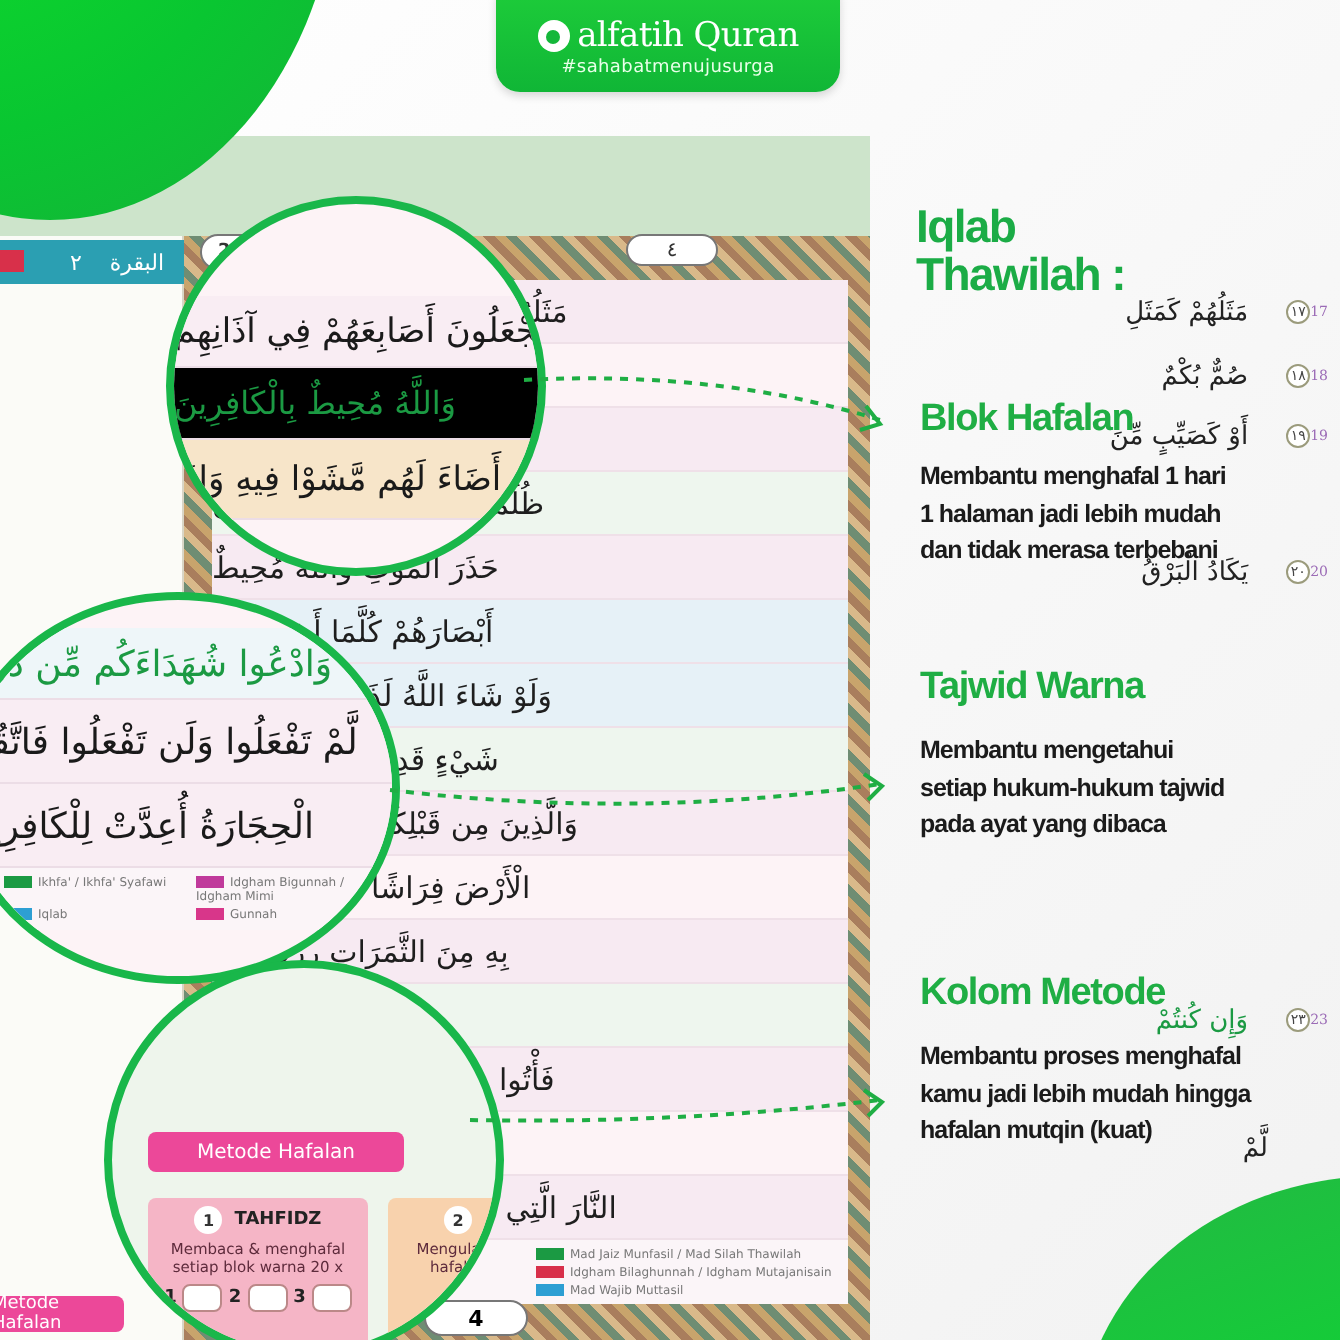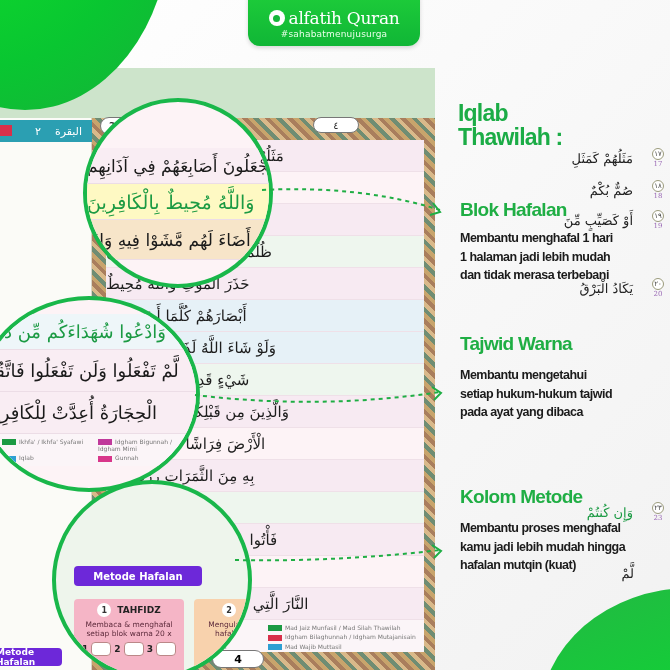--- a/index.html
+++ b/index.html
@@ -16,21 +16,21 @@
   .logo-icon span { width: 7px; height: 7px; border-radius: 50%; background: #14b73a; display: block; }
   .logo-text { color: #fff; font-family: "DejaVu Serif", serif; font-size: 17px; letter-spacing: -0.3px; }
   .logo-tag { color: #e9ffe9; font-size: 9px; letter-spacing: 0.2px; margin-top: 1px; }
 
   
   .page-bg { position: absolute; left: 0; top: 68px; width: 435px; height: 602px; background: #cde4cb; z-index: 0; }
   .left-page { position: absolute; left: 0; top: 118px; width: 92px; height: 552px; background: #fbfbf7; z-index: 2; border-right: 1px solid #d9d6c7; }
   .surah-tab { position: absolute; left: 0; top: 120px; width: 92px; height: 22px; background: #2b9fb2; color: #fff; font-size: 11px; display: flex; align-items: center; justify-content: flex-end; padding-right: 10px; gap: 14px; z-index: 3; }
   .surah-tab .red { position: absolute; left: 0; top: 5px; width: 12px; height: 11px; background: #d8304a; }
   .left-item { position: absolute; right: 6px; z-index: 3; display: flex; align-items: center; gap: 19px; font-family: "DejaVu Serif", serif; font-size: 13px; color: #222; }
-  .ayah-num { display: flex; flex-direction: column; align-items: center; font-size: 7px; color: #9b6bb6; }
+  .ayah-num { display: flex; align-items: center; font-size: 7px; color: #9b6bb6; }
   .ayah-num .c { width: 12px; height: 12px; border-radius: 50%; border: 1px solid #9b9b7c; font-size: 7px; color: #444; display: flex; align-items: center; justify-content: center; background: #fff; }
 
   .ornament { position: absolute; left: 92px; top: 118px; width: 343px; height: 552px; background: repeating-linear-gradient(45deg, #a97e5d 0 4px, #c8a46c 4px 8px, #6f8d73 8px 12px, #d9b98a 12px 16px); z-index: 2; }
   .header-pill { position: absolute; left: 100px; top: 117px; width: 96px; height: 18px; background: #fff; border: 1px solid #777; border-radius: 10px; font-size: 9px; font-weight: bold; color: #333; display: flex; align-items: center; padding-left: 8px; z-index: 5; }
   .page-num-pill { position: absolute; left: 313px; top: 117px; width: 46px; height: 16px; background: #fff; border: 1px solid #777; border-radius: 10px; font-size: 10px; color: #333; display: flex; align-items: center; justify-content: center; z-index: 5; }
   .text-area { position: absolute; left: 106px; top: 140px; width: 318px; height: 512px; background: #fdf3f6; z-index: 3; overflow: hidden; }
   .verse-line { height: 32px; border-bottom: 1px solid #efe0e8; display: flex; align-items: center; justify-content: flex-end; padding-right: 8px; font-family: "DejaVu Serif", serif; font-size: 15px; color: #1e1e1e; direction: rtl; white-space: nowrap; overflow: hidden; }
   .verse-line:nth-child(odd) { background: #f7eaf2; }
   .verse-line:nth-child(4n) { background: #eef6ee; }
   .verse-line.blue { background: #e6f1f7; }
@@ -41,21 +41,21 @@
   .mag-line { display: flex; justify-content: flex-end; align-items: center; font-family: "DejaVu Serif", serif; color: #1a1a1a; direction: rtl; white-space: nowrap; border-bottom: 1px solid #ecdde6; }
   .mag-line .g { color: #1b9a43; }
 
   .mag1 { left: 83px; top: 98px; width: 190px; height: 190px; }
   .mag2 { left: -22px; top: 296px; width: 222px; height: 196px; }
   .mag3 { left: 52px; top: 480px; width: 200px; height: 200px; background: #eef5ec; }
 
   .legend { display: grid; grid-template-columns: 1fr 1fr; gap: 2px 6px; padding: 4px 8px; font-size: 6px; color: #777; background: #fbf5f8; }
   .legend .sw { display: inline-block; width: 14px; height: 6px; margin-right: 3px; vertical-align: middle; }
 
-  .metode-bar { position: absolute; background: #6d28d9; color: #fff; font-size: 10px; font-weight: bold; display: flex; align-items: center; justify-content: center; border-radius: 4px; }
+  .metode-bar { position: absolute; background: #ec4899; color: #fff; font-size: 10px; font-weight: normal; display: flex; align-items: center; justify-content: center; border-radius: 4px; }
   .card { position: absolute; border-radius: 4px; display: flex; flex-direction: column; align-items: center; font-size: 7.5px; color: #5a2a3a; text-align: center; }
   .card .title { font-size: 9px; font-weight: bold; color: #222; margin-top: 4px; display: flex; align-items: center; gap: 6px; }
   .card .num { width: 14px; height: 14px; border-radius: 50%; background: #fff; display: flex; align-items: center; justify-content: center; font-size: 8px; font-weight: bold; color: #333; }
   .card .desc { margin-top: 3px; line-height: 1.25; color: #5e2b3c; }
   .boxes { display: flex; gap: 3px; margin-top: 3px; align-items: center; font-size: 9px; font-weight: bold; color: #222; }
   .boxes .bx { width: 20px; height: 14px; background: #fff; border-radius: 4px; border: 1px solid #b88; }
 
   .dash { position: absolute; z-index: 7; }
 
   
@@ -155,21 +155,21 @@
     <span><i class="sw" style="background:#d8304a"></i><span>Idgham Bilaghunnah / Idgham Mutajanisain</span></span>
     <span><i class="sw" style="background:#aaa"></i><span>Idgham Mutamatsilain / Idgham Mutaqaribain</span></span>
     <span><i class="sw" style="background:#2d9fd3"></i><span>Mad Wajib Muttasil</span></span>
   </div>
 </div>
 <div class="bottom-num">4</div>
 
 <div class="mag mag1">
   <div style="padding-top:46px">
     <div class="mag-line" style="height:36px;font-size:17px;padding-right:4px;background:#f9edf3">يَجْعَلُونَ أَصَابِعَهُمْ فِي آذَانِهِم</div>
-    <div class="mag-line" style="height:36px;font-size:19px;padding-right:4px;background:#fef9c3">
+    <div class="mag-line" style="height:36px;font-size:16px;padding-right:4px;background:#000000">
         <span class="g">وَاللَّهُ مُحِيطٌ بِالْكَافِرِينَ</span>
       </div>
     <div class="mag-line" style="height:40px;font-size:17px;padding-right:4px;background:#f7e5c9">أَضَاءَ لَهُم مَّشَوْا فِيهِ وَإِذَا</div>
   </div>
 </div>
 
 <div class="mag mag2">
   <div style="padding-top:14px">
     <div class="mag-line" style="height:36px;font-size:18px;padding-right:6px;background:#eef6f9">
         <span class="g">وَادْعُوا شُهَدَاءَكُم مِّن دُونِ</span>

